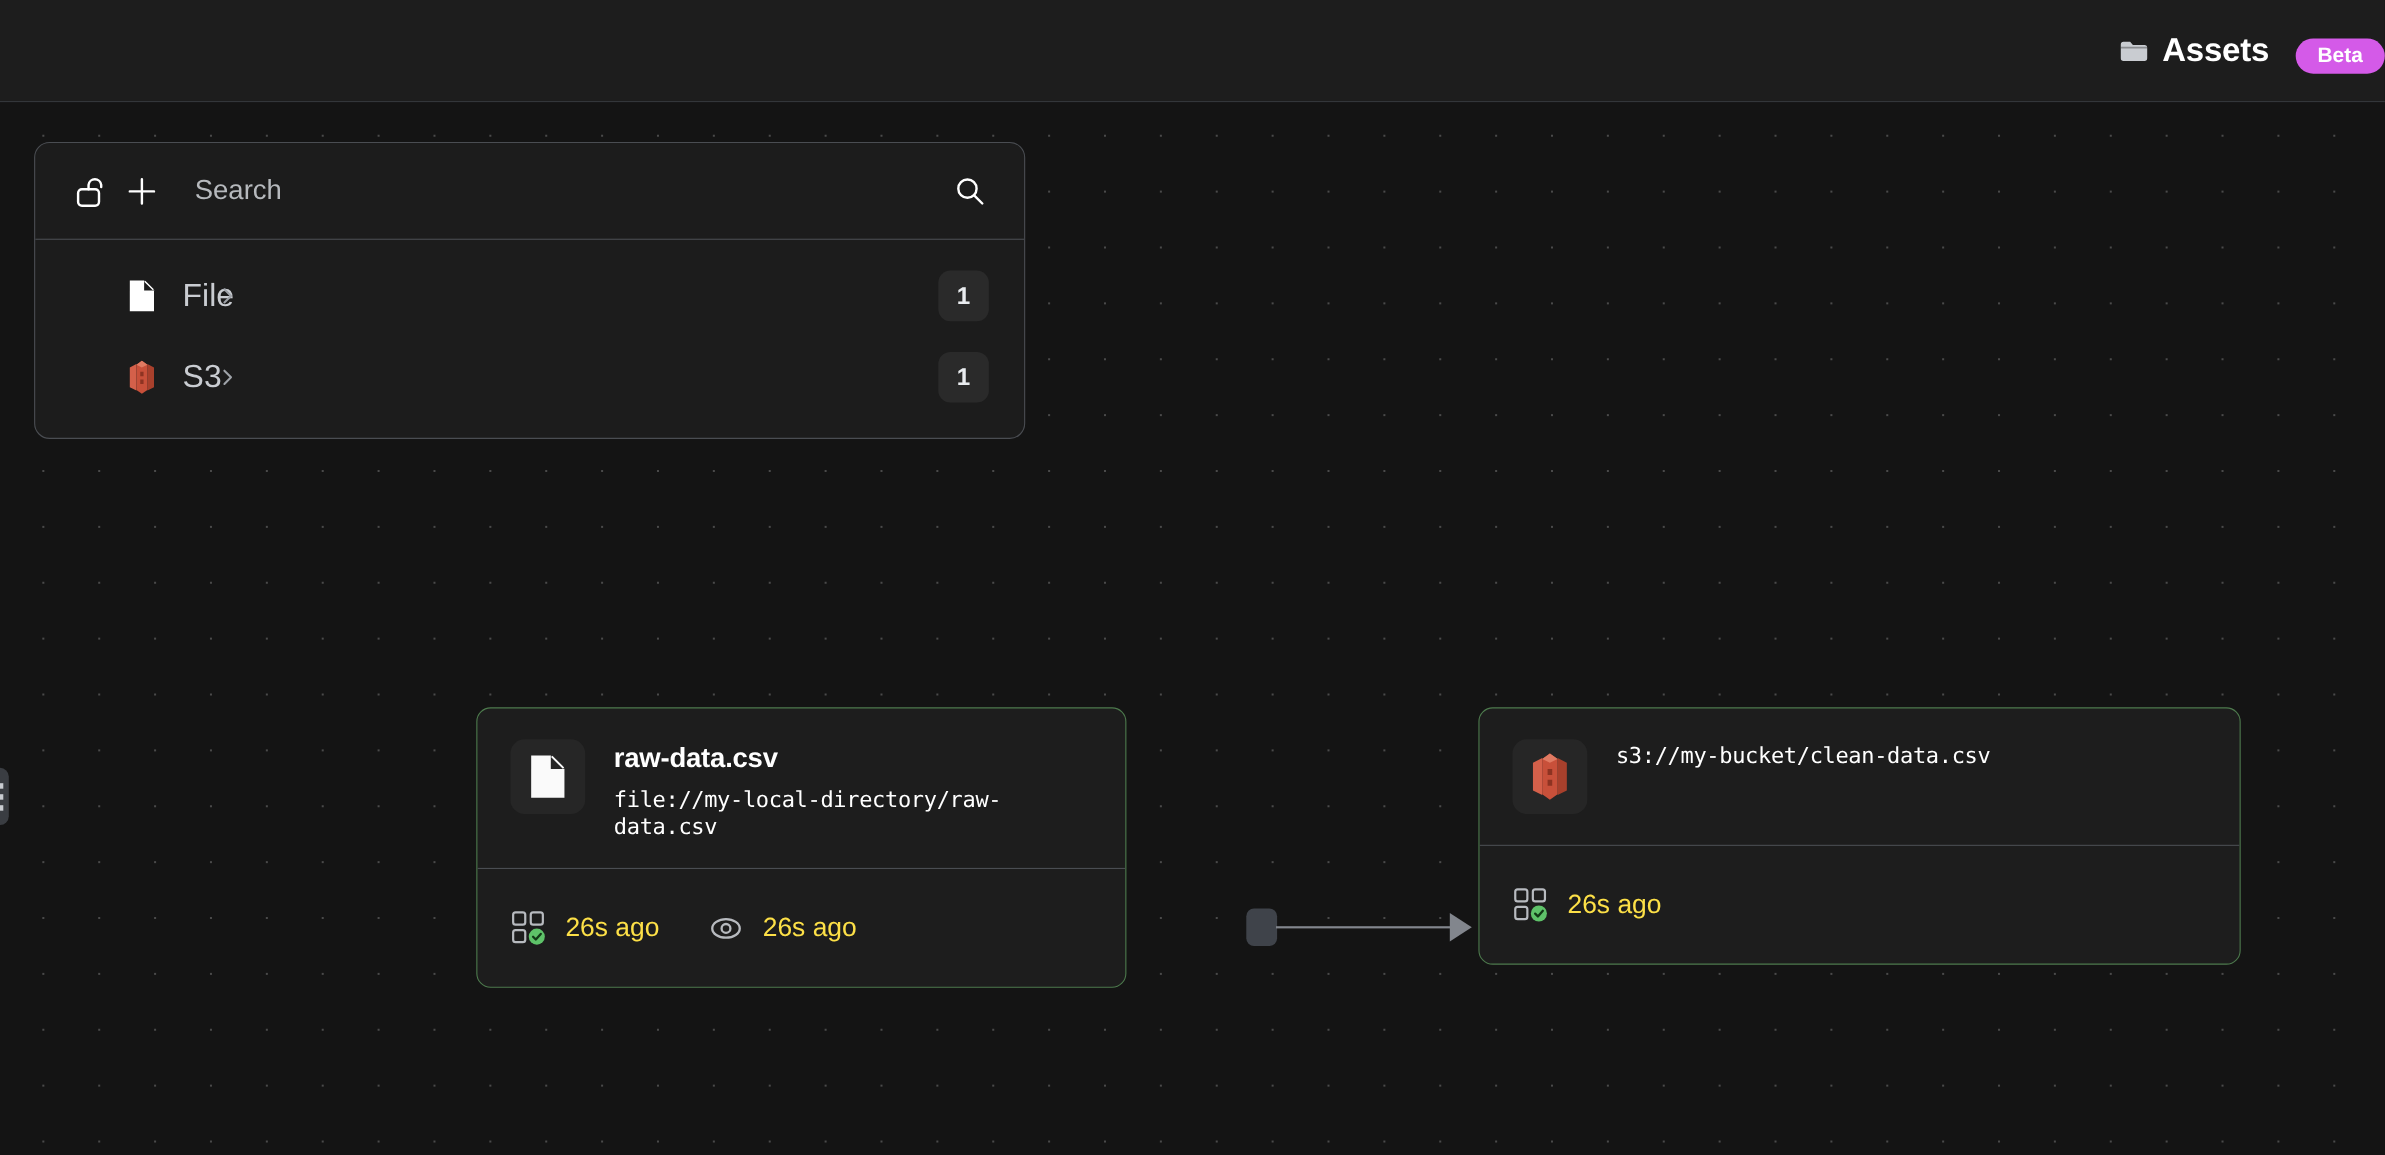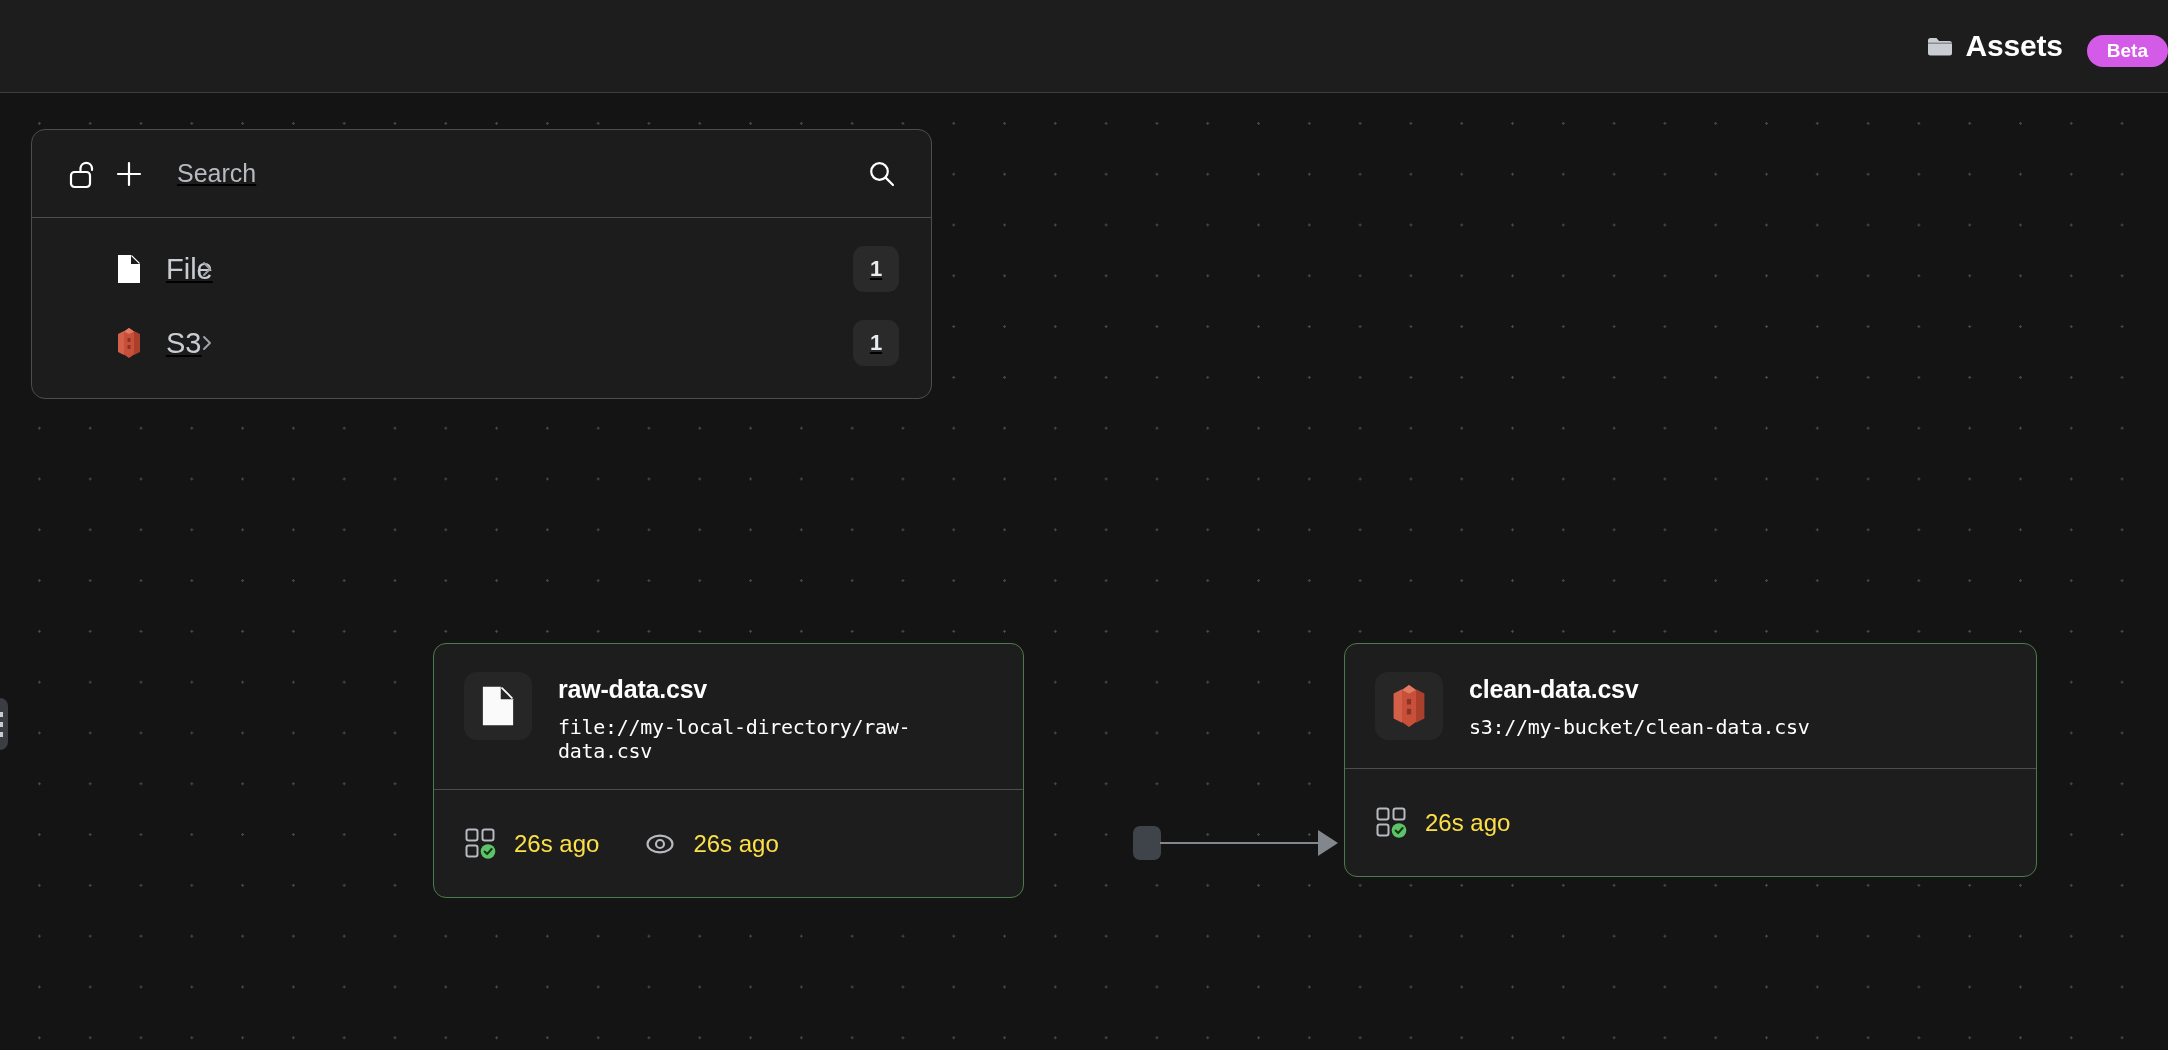--- a/index.html
+++ b/index.html
@@ -82,31 +82,29 @@
     width: 46px; height: 46px;
     display: flex; align-items: center; justify-content: center;
     flex: 0 0 auto;
     border-radius: 6px;
   }
   .search-field {
     flex: 1 1 auto;
     height: 46px;
     display: flex; align-items: center;
     padding-left: 25px;
-    text-decoration: underline;
   }
   .search-placeholder {
     font-size: 25px; color: #b6b9bd;
   }
   .panel-list { padding: 14px 0 18px 0; }
   .tree-row {
     height: 74px;
     display: flex; align-items: center;
     padding: 0 32px 0 80px;
-    text-decoration: underline;
   }
   .chevron {
     position: absolute; left: 86px;
     width: 18px; height: 18px;
   }
   .tree-row-inner {
     position: relative;
     display: flex; align-items: center;
     width: 100%;
   }
@@ -333,21 +331,20 @@
         <svg width="42" height="48" viewBox="0 0 30 34">
           <path d="M4 8 L10 5 L10 29 L4 26 Z" fill="#d4604a"></path>
           <path d="M26 8 L20 5 L20 29 L26 26 Z" fill="#a8402c"></path>
           <path d="M15 2 L20 5.5 L20 28.5 L15 32 L10 28.5 L10 5.5 Z" fill="#c8503a"></path>
           <path d="M15 2 L20 5.5 L15 8 L10 5.5 Z" fill="#e07a62"></path>
           <path d="M13.5 12 H16.5 V16 H13.5 Z" fill="#8d3322"></path>
           <path d="M13.5 19 H16.5 V23 H13.5 Z" fill="#8d3322"></path>
         </svg>
       </span>
       <span class="node-text">
-        <span class="node-title" style="display:block;">clean-data.csv</span>
         <span class="node-uri" style="display:block;">s3://my-bucket/clean-data.csv</span>
       </span>
     </div>
     <div class="node-footer">
       <span class="stat">
         <svg width="34" height="34" viewBox="0 0 34 34">
           <rect x="2.5" y="2.5" width="11" height="11" rx="2.2" fill="none" stroke="#b7babf" stroke-width="2"></rect>
           <rect x="18.5" y="2.5" width="11" height="11" rx="2.2" fill="none" stroke="#b7babf" stroke-width="2"></rect>
           <rect x="2.5" y="18.5" width="11" height="11" rx="2.2" fill="none" stroke="#b7babf" stroke-width="2"></rect>
           <circle cx="24" cy="24.5" r="9" fill="#1d1d1d"></circle>

